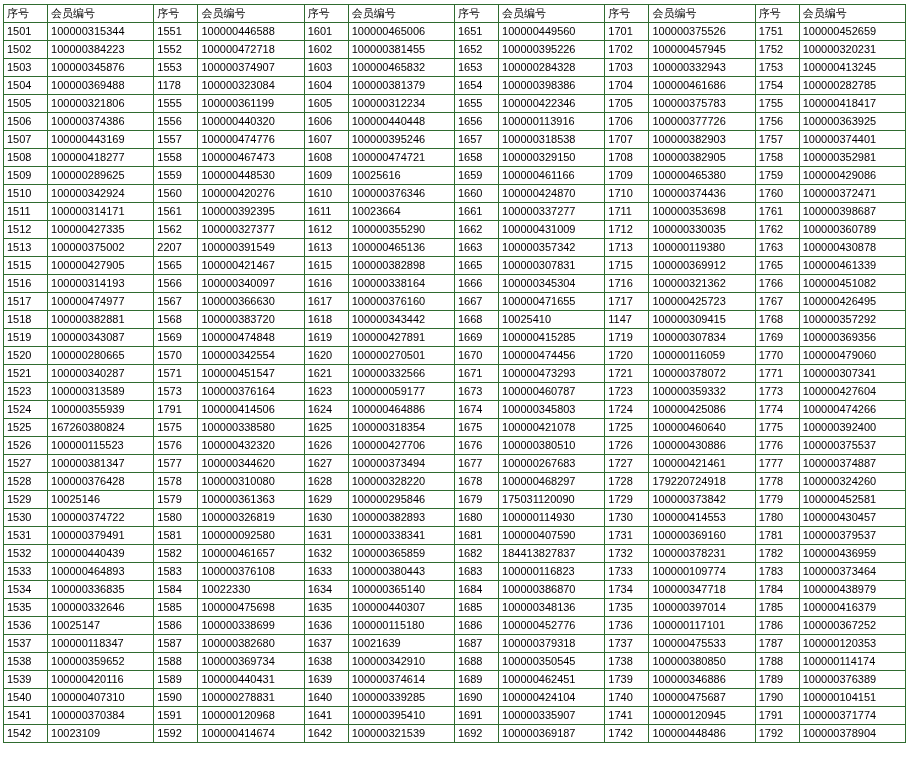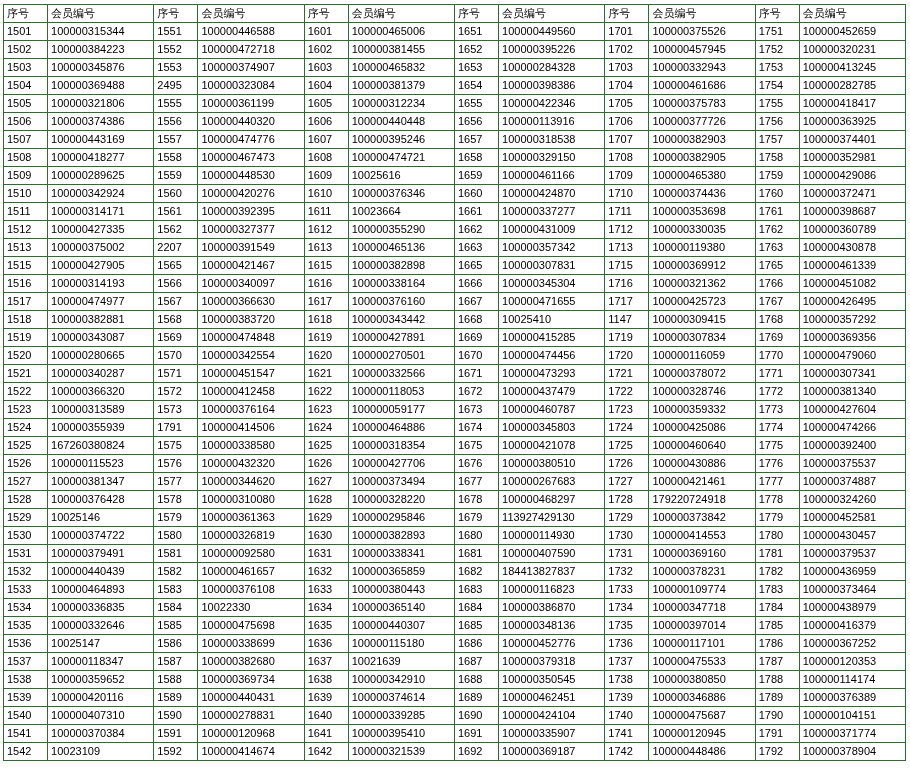--- a/index.html
+++ b/index.html
@@ -115,21 +115,21 @@
           <td>1653</td>
           <td>100000284328</td>
           <td>1703</td>
           <td>100000332943</td>
           <td>1753</td>
           <td>100000413245</td>
         </tr>
         <tr>
           <td>1504</td>
           <td>100000369488</td>
-          <td>2495</td>
+          <td>1178</td>
           <td>100000323084</td>
           <td>1604</td>
           <td>100000381379</td>
           <td>1654</td>
           <td>100000398386</td>
           <td>1704</td>
           <td>100000461686</td>
           <td>1754</td>
           <td>100000282785</td>
         </tr>
@@ -351,34 +351,20 @@
           <td>1621</td>
           <td>100000332566</td>
           <td>1671</td>
           <td>100000473293</td>
           <td>1721</td>
           <td>100000378072</td>
           <td>1771</td>
           <td>100000307341</td>
         </tr>
         <tr>
-          <td>1522</td>
-          <td>100000366320</td>
-          <td>1572</td>
-          <td>100000412458</td>
-          <td>1622</td>
-          <td>100000118053</td>
-          <td>1672</td>
-          <td>100000437479</td>
-          <td>1722</td>
-          <td>100000328746</td>
-          <td>1772</td>
-          <td>100000381340</td>
-        </tr>
-        <tr>
           <td>1523</td>
           <td>100000313589</td>
           <td>1573</td>
           <td>100000376164</td>
           <td>1623</td>
           <td>100000059177</td>
           <td>1673</td>
           <td>100000460787</td>
           <td>1723</td>
           <td>100000359332</td>
@@ -456,21 +442,21 @@
           <td>100000324260</td>
         </tr>
         <tr>
           <td>1529</td>
           <td>10025146</td>
           <td>1579</td>
           <td>100000361363</td>
           <td>1629</td>
           <td>100000295846</td>
           <td>1679</td>
-          <td>113927429130</td>
+          <td>175031120090</td>
           <td>1729</td>
           <td>100000373842</td>
           <td>1779</td>
           <td>100000452581</td>
         </tr>
         <tr>
           <td>1530</td>
           <td>100000374722</td>
           <td>1580</td>
           <td>100000326819</td>

